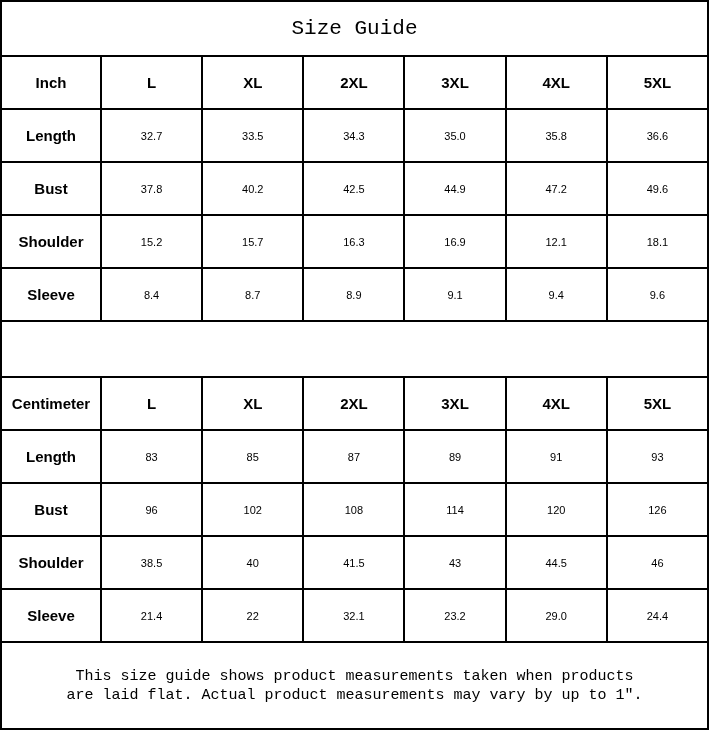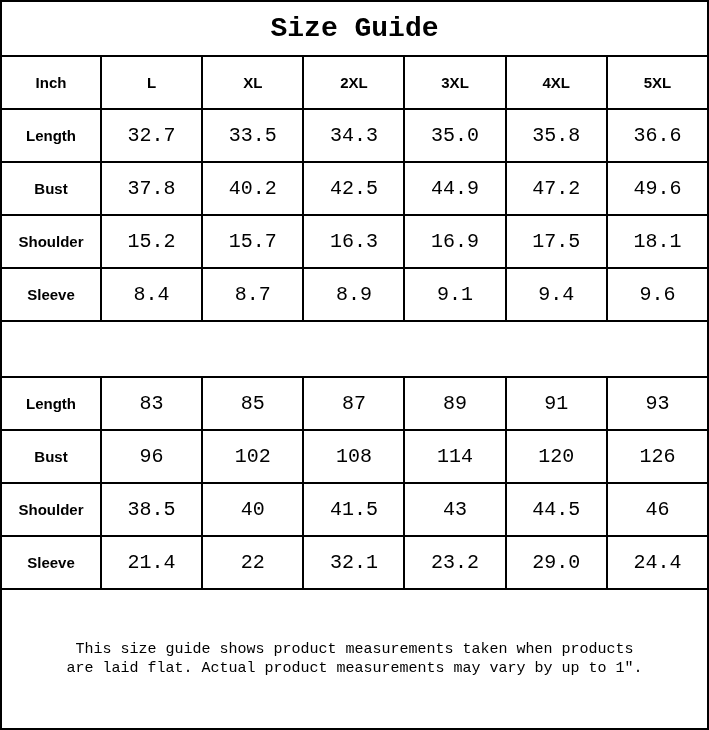--- a/index.html
+++ b/index.html
@@ -23,35 +23,35 @@
     text-align: center;
     vertical-align: middle;
     color: #000000;
     padding: 0;
     overflow: hidden;
   }
   col.col-label { width: 100px; }
   .title-cell {
     height: 53px;
     font-family: "Liberation Mono", monospace;
-    font-size: 28px;
-    font-weight: bold;
+    font-size: 21px;
+    font-weight: normal;
     letter-spacing: 0px;
   }
   .head {
     height: 51px;
     font-family: "Liberation Sans", sans-serif;
     font-weight: bold;
     font-size: 15px;
   }
   .val {
     height: 51px;
-    font-family: Liberation Mono, monospace;
+    font-family: Liberation Sans, sans-serif;
     font-weight: normal;
-    font-size: 20px;
+    font-size: 11px;
   }
   .spacer-cell { height: 54px; }
   .footer-cell {
     text-align: left;
     padding-left: 86px;
     font-family: "Liberation Mono", monospace;
     font-size: 15px;
     line-height: 19px;
   }
 </style>
@@ -102,38 +102,47 @@
       <td class="val">47.2</td>
       <td class="val">49.6</td>
     </tr>
 
     <tr>
       <td class="head">Shoulder</td>
       <td class="val">15.2</td>
       <td class="val">15.7</td>
       <td class="val">16.3</td>
       <td class="val">16.9</td>
-      <td class="val">17.5</td>
+      <td class="val">12.1</td>
       <td class="val">18.1</td>
     </tr>
 
     <tr>
       <td class="head">Sleeve</td>
       <td class="val">8.4</td>
       <td class="val">8.7</td>
       <td class="val">8.9</td>
       <td class="val">9.1</td>
       <td class="val">9.4</td>
       <td class="val">9.6</td>
     </tr>
 
     <tr>
       <td colspan="7" class="spacer-cell"></td>
     </tr>
 
+    <tr>
+      <td class="head">Centimeter</td>
+      <td class="head">L</td>
+      <td class="head">XL</td>
+      <td class="head">2XL</td>
+      <td class="head">3XL</td>
+      <td class="head">4XL</td>
+      <td class="head">5XL</td>
+    </tr>
 
     <tr>
       <td class="head">Length</td>
       <td class="val">83</td>
       <td class="val">85</td>
       <td class="val">87</td>
       <td class="val">89</td>
       <td class="val">91</td>
       <td class="val">93</td>
     </tr>

